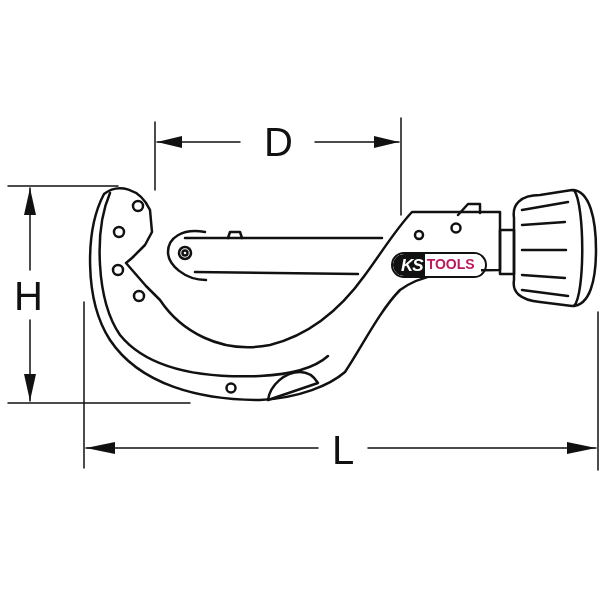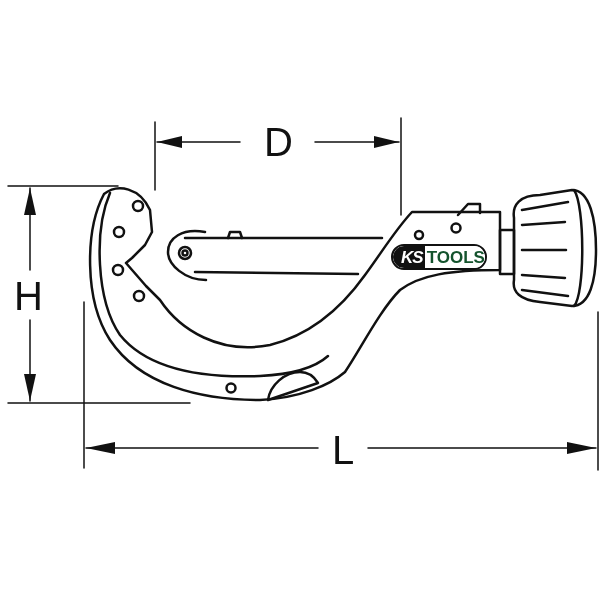--- a/index.html
+++ b/index.html
@@ -1,21 +1,21 @@
 <!DOCTYPE html>
 <html><head>
   <meta charset="utf-8">
   <style>
     html, body { margin: 0; padding: 0; background: #ffffff; }
     #stage { position: relative; width: 600px; height: 600px; background: #ffffff; overflow: hidden; }
     svg { position: absolute; left: 0; top: 0; }
     .dim-label { position: absolute; font-family: "Liberation Sans", sans-serif; color: #111111; font-size: 40px; line-height: 1; background: #ffffff; padding: 0 4px; }
-    .logo { position: absolute; left: 391px; top: 244px; width: 96px; height: 26px; border: 2px solid #111; border-radius: 14px; box-sizing: border-box; display: flex; overflow: hidden; font-family: "Liberation Sans", sans-serif; font-weight: bold; }
+    .logo { position: absolute; left: 391px; top: 252px; width: 96px; height: 26px; border: 2px solid #111; border-radius: 14px; box-sizing: border-box; display: flex; overflow: hidden; font-family: "Liberation Sans", sans-serif; font-weight: bold; }
     .logo-ks { background: #111; color: #fff; font-style: italic; font-size: 17px; padding: 2px 2px 0 8px; border-radius: 12px 0 0 12px; letter-spacing: -1px; }
-    .logo-tools { color: #14532d; font-size: 17px; padding: 2px 6px 0 2px; background:#fff; }
+    .logo-tools { color: #be185d; font-size: 14px; padding: 2px 6px 0 2px; background:#fff; }
   </style>
 </head>
 <body>
 
 <div id="stage">
   <svg width="600" height="600" viewBox="0 0 600 600" fill="none" stroke="#111" stroke-width="2.5" stroke-linejoin="round" stroke-linecap="round">
 
     <g stroke-width="1.5">
       <line x1="155" y1="122" x2="155" y2="190"></line>
       <line x1="401" y1="118" x2="401" y2="215"></line>

